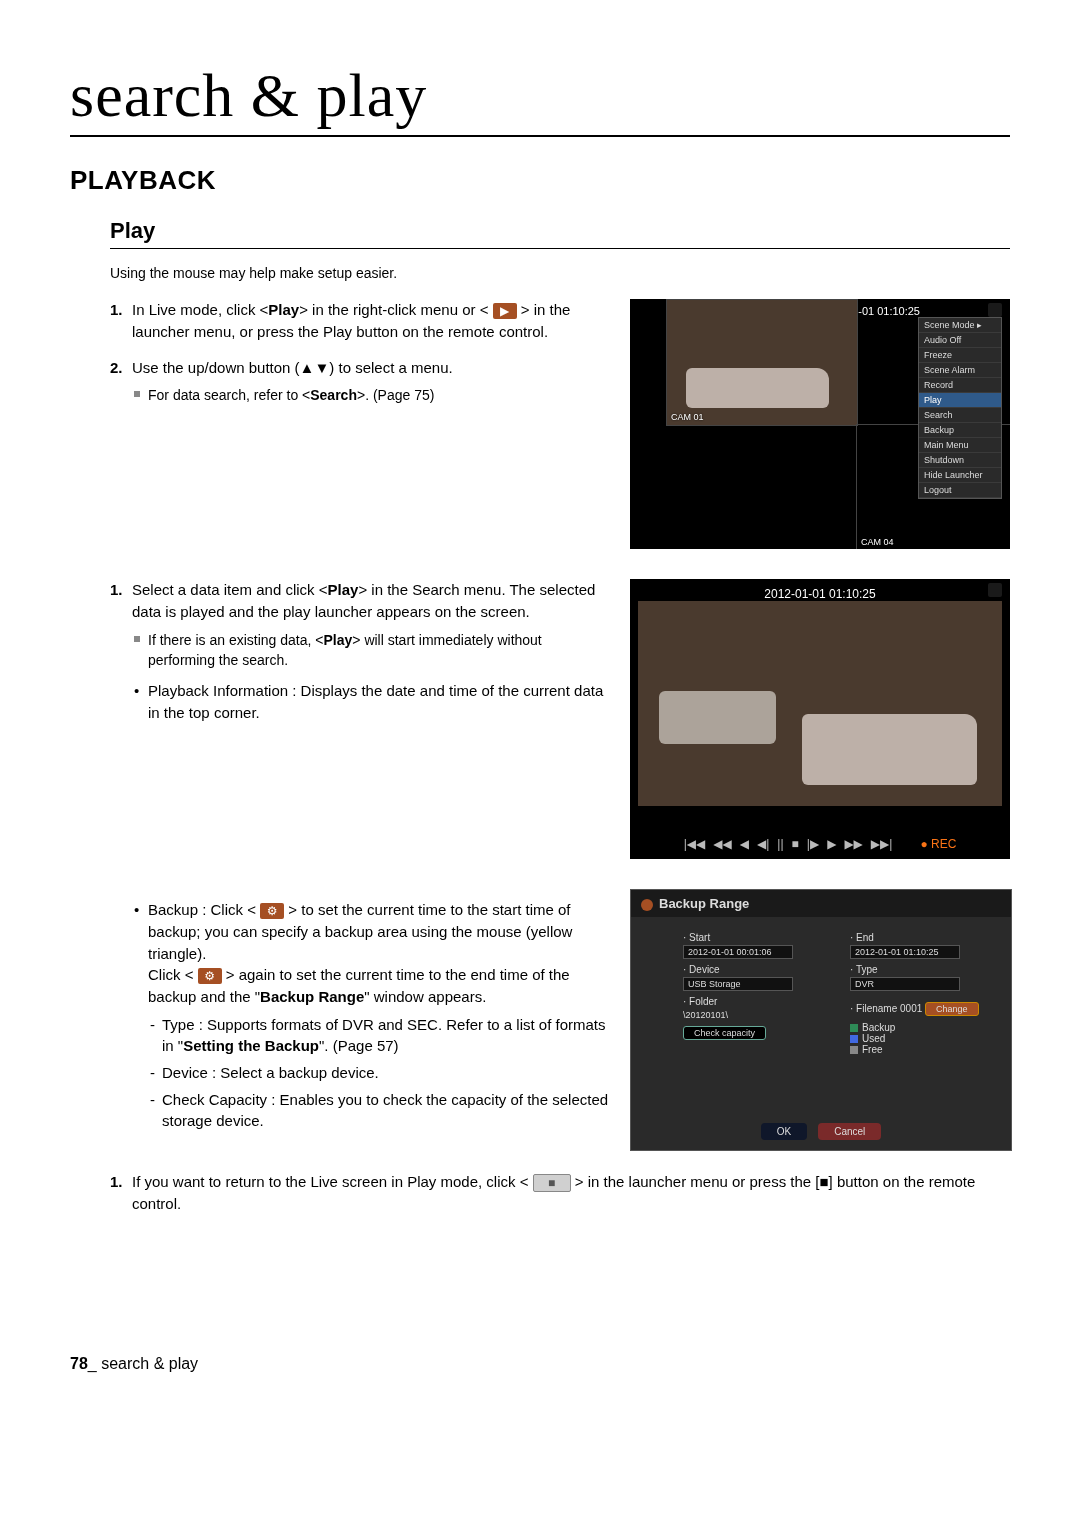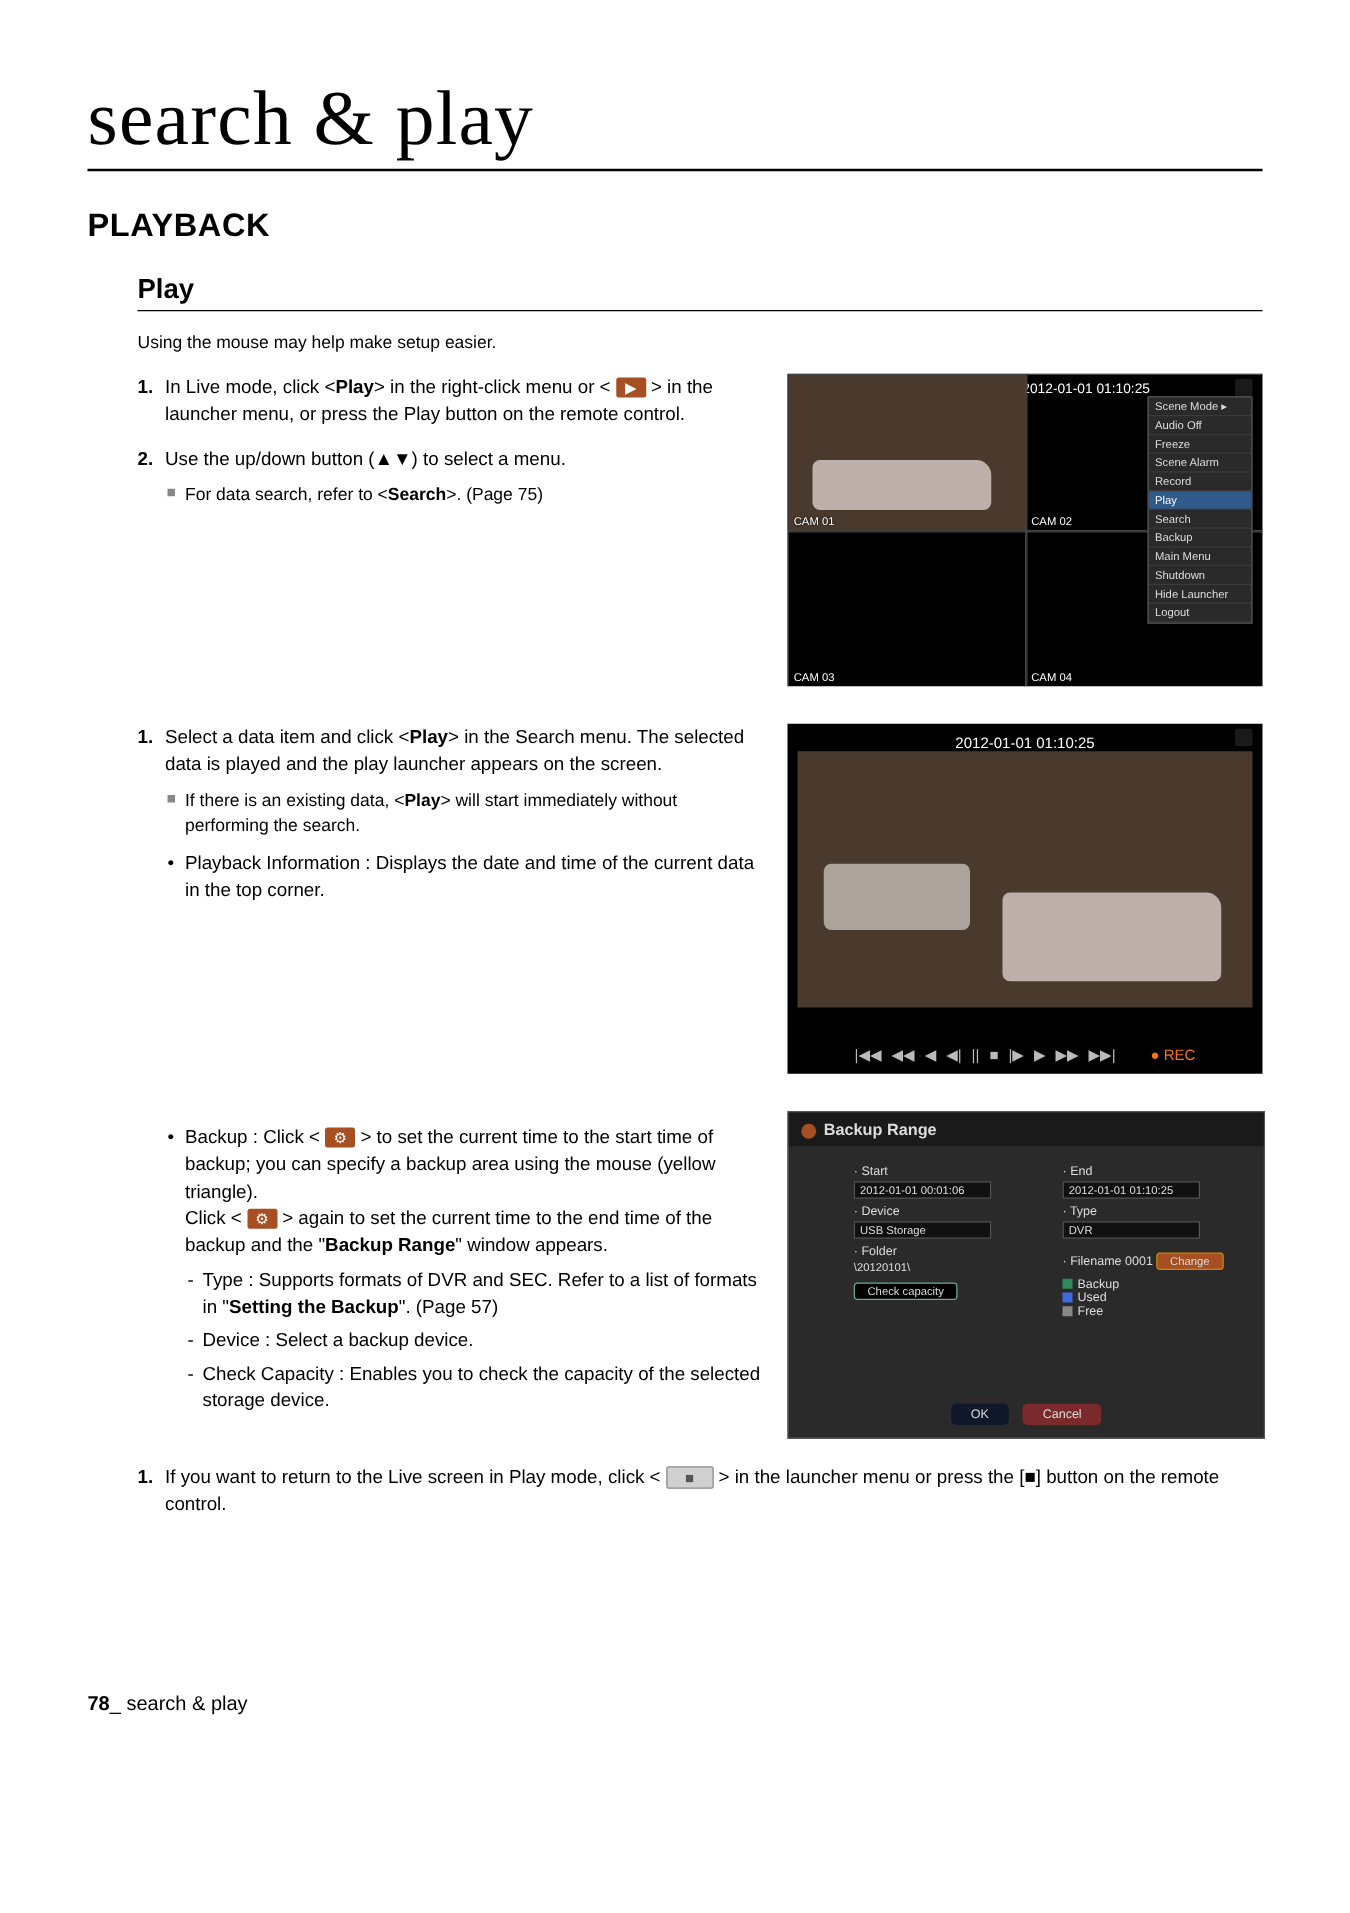--- a/index.html
+++ b/index.html
@@ -154,20 +154,21 @@
     overflow: hidden;
   }
   .quad {
     position: absolute;
     border: 1px solid #444;
     display: flex;
     align-items: center;
     justify-content: center;
     color: #bbb;
     font-size: 9px;
+    margin-left: 36px;
   }
   .quad.tl { left:0; top:0; width:50%; height:50%; }
   .quad.tr { left:50%; top:0; width:50%; height:50%; }
   .quad.bl { left:0; top:50%; width:50%; height:50%; }
   .quad.br { left:50%; top:50%; width:50%; height:50%; }
   .quad-img {
     width:100%; height:100%;
     background: #4a3a2e;
     position: relative;
   }
@@ -275,26 +276,20 @@
     </div>
     <div class="img-col">
       <div class="dvr-screen">
         <div class="timestamp">2012-01-01 01:10:25</div>
         <div class="usericon"></div>
         <div class="quad tl">
             <div class="quad-img">
               <div class="car"></div>
             </div>
             <div class="cam-label">CAM 01</div>
-          </div>
-        <div class="quad tr">
-            <div class="cam-label">CAM 02</div>
-          </div>
-        <div class="quad bl">
-            <div class="cam-label">CAM 03</div>
           </div>
         <div class="quad br">
             <div class="cam-label">CAM 04</div>
           </div>
         <div class="rc-menu">
           <div>Scene Mode  ▸</div>
           <div>Audio Off</div>
           <div>Freeze</div>
           <div>Scene Alarm</div>
           <div>Record</div>

